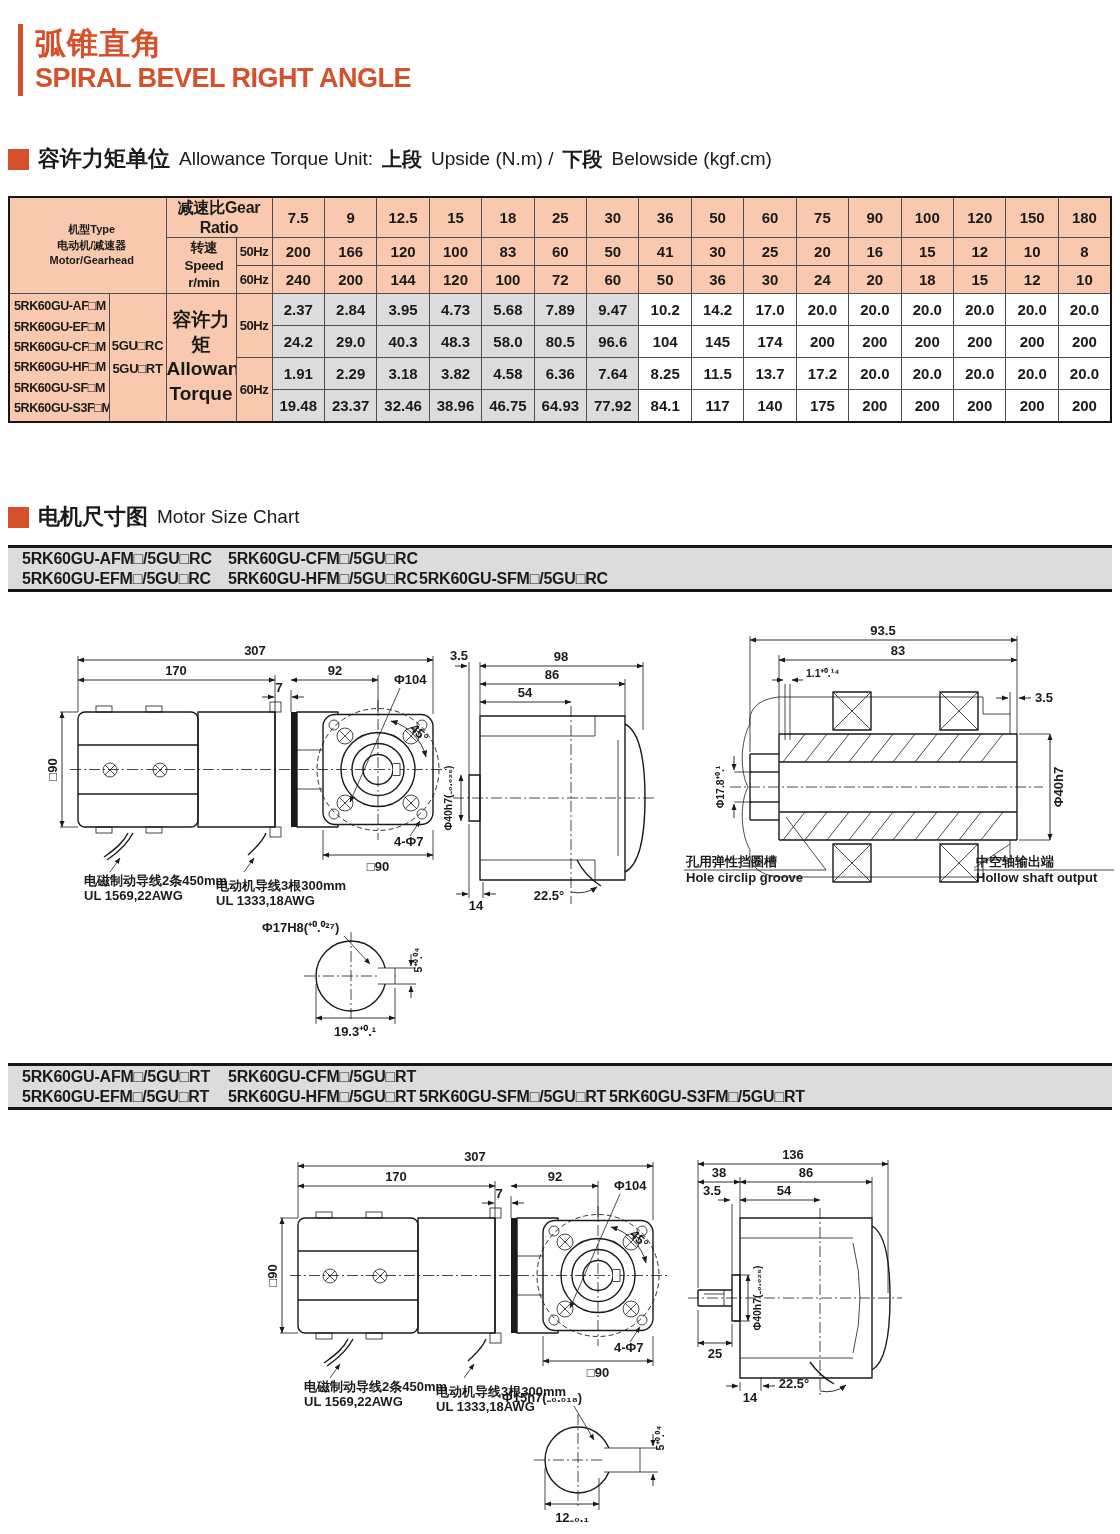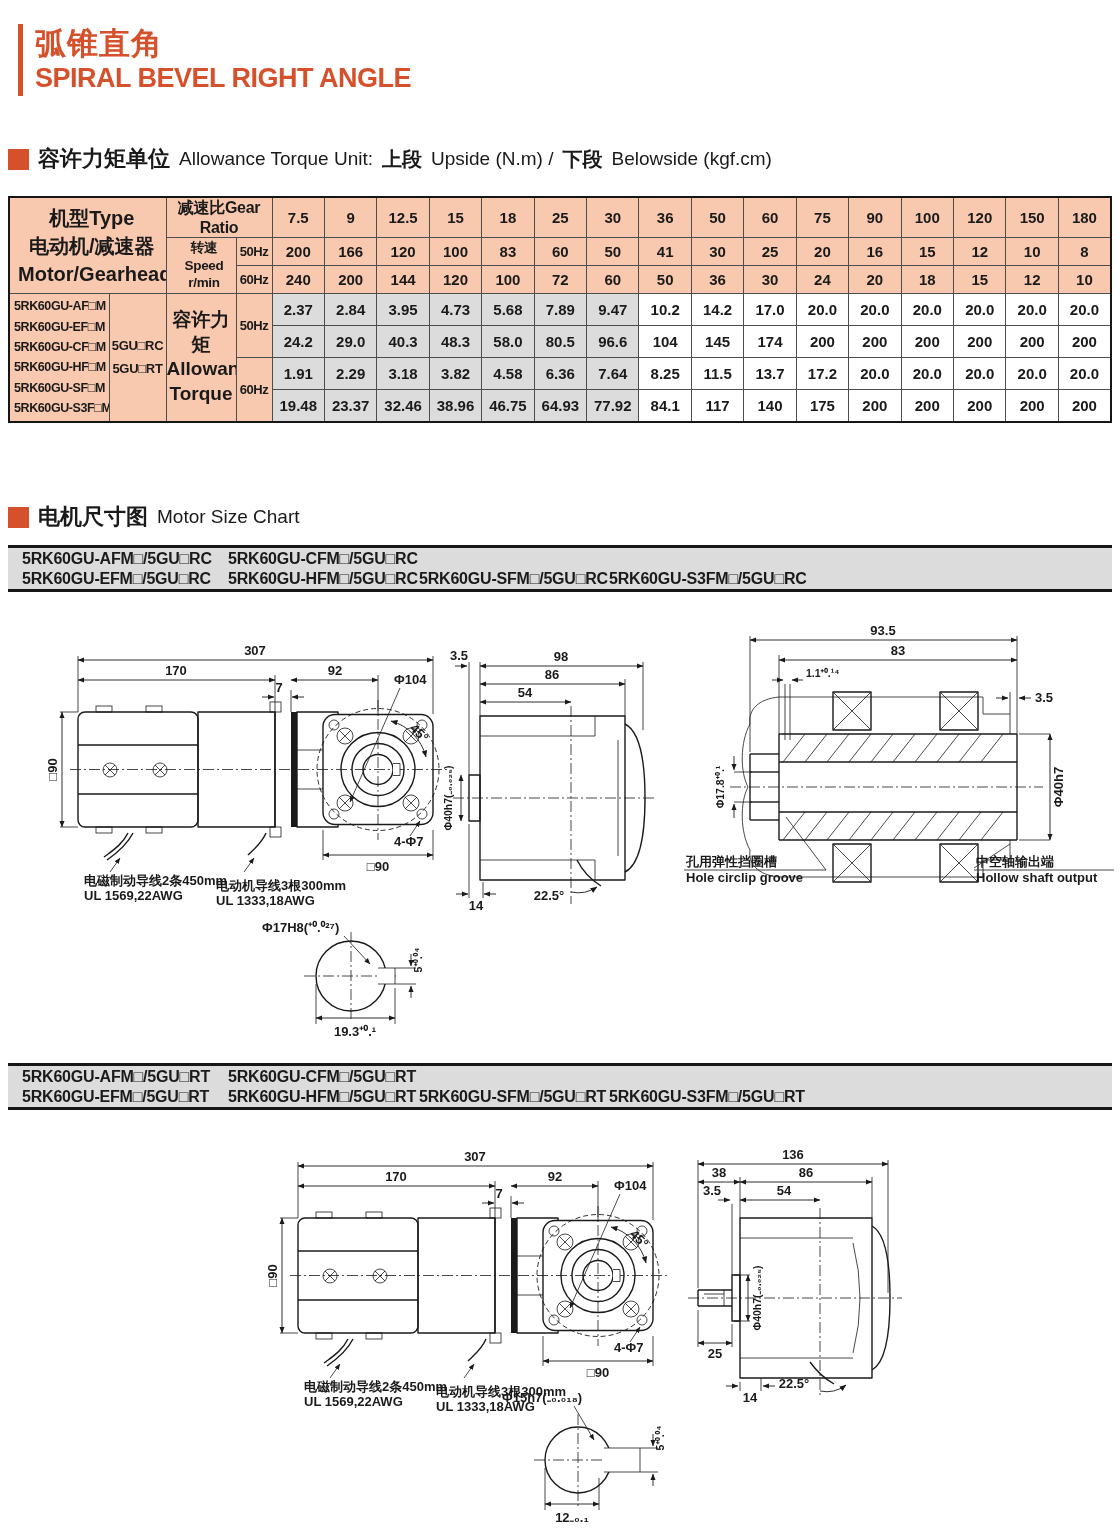--- a/index.html
+++ b/index.html
@@ -24,21 +24,21 @@
 
   
   #torque-table{position:absolute;left:8px;top:196px;width:1104px;border-collapse:collapse;
     table-layout:fixed;border:2px solid #161616}
   #torque-table td{border:1px solid #4d4d4d;text-align:center;vertical-align:middle;
     font-weight:bold;padding:0;overflow:hidden}
   .pk{background:var(--pink)}
   .gy{background:var(--gray)}
   tr.h{height:28px} tr.b{height:32px}
   .hc{font-size:15px} .vc{font-size:15px}
-  .c1{text-align:left;padding-left:8px !important;font-size:20px;line-height:1.4}
+  .c1{text-align:left;padding-left:8px !important;font-size:11px;line-height:1.4}
   .lab{font-size:16px;letter-spacing:-0.3px}
   .spd{text-align:left;padding-left:6px !important;font-size:13.5px;line-height:1.3;letter-spacing:-0.3px}
   .models{text-align:left !important;padding:0 0 0 4px !important;font-size:12.5px;line-height:1.63;letter-spacing:-0.4px;white-space:nowrap}
   .gh{font-size:13px;line-height:1.8;letter-spacing:-0.3px}
   .allow{font-size:19px;line-height:1.3}
   .hz{font-size:13px;letter-spacing:-0.5px}
 
   
   .model-bar{left:8px;width:1104px;height:47px;background:var(--gray);
     border-top:3px solid #161616;border-bottom:3px solid #161616;
@@ -280,21 +280,20 @@
     <div class="r">
       <span>5RK60GU-AFM□/5GU□RC</span>
       <span>5RK60GU-CFM□/5GU□RC</span>
       <span></span>
         <span></span>
     </div>
     <div class="r">
       <span>5RK60GU-EFM□/5GU□RC</span>
       <span>5RK60GU-HFM□/5GU□RC</span>
       <span>5RK60GU-SFM□/5GU□RC</span>
-      <span>5RK60GU-S3FM□/5GU□RC</span>
     </div>
   </div>
 
   <svg style="left:48px;top:642px" width="420" height="285" viewBox="0 0 420 285">
     <line class="dim" x1="30" y1="18" x2="385" y2="18" marker-start="url(#ar)" marker-end="url(#ar)"></line>
     <text class="dt" x="207" y="13" text-anchor="middle">307</text>
     <line class="tn" x1="30" y1="14" x2="30" y2="70"></line>
       <line class="tn" x1="385" y1="14" x2="385" y2="72"></line>
     <line class="dim" x1="30" y1="38" x2="227" y2="38" marker-start="url(#ar)" marker-end="url(#ar)"></line>
     <text class="dt" x="128" y="33" text-anchor="middle">170</text>

